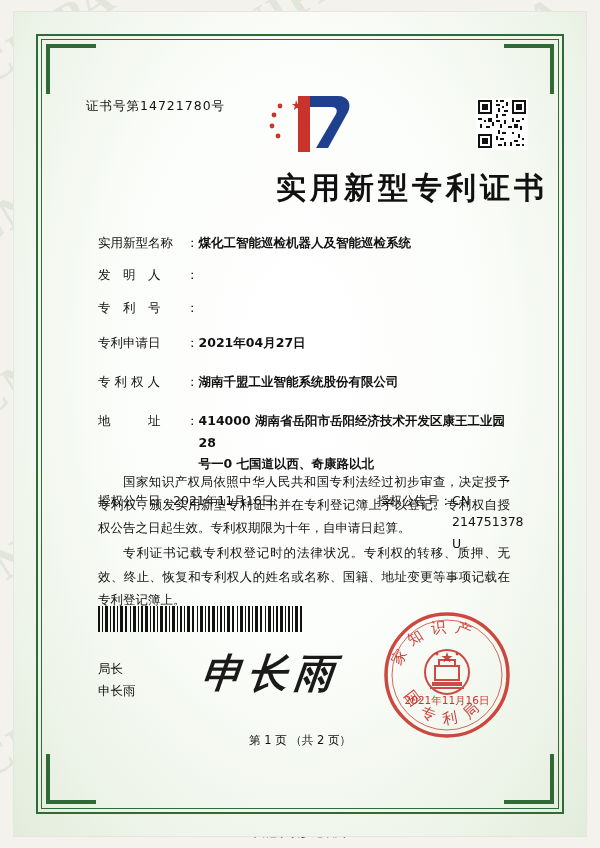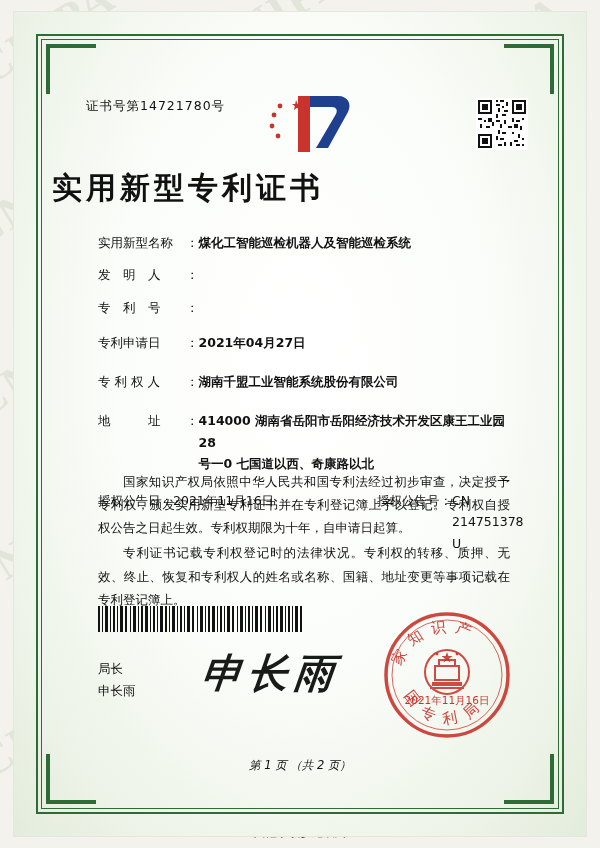--- a/index.html
+++ b/index.html
@@ -77,21 +77,21 @@
   .qr svg{display:block;}
 
   .logo{
     position:absolute;left:50%;top:40px;
     transform:translateX(-50%);
     width:120px;height:70px;
   }
 
   .title{
     position:absolute;left:0;right:0;top:118px;
-    text-align:left;
+    text-align:right;
     font-family:"DejaVu Serif","Liberation Serif",serif;
     font-weight:bold;
     font-size:30px;
     letter-spacing:4px;
     color:#111;
   }
 
   
   .fields{
     position:absolute;left:46px;right:30px;top:182px;
@@ -149,22 +149,22 @@
     width:130px;height:130px;
   }
   .seal-date{
     position:absolute;
     left:50%;top:84px;transform:translateX(-50%);
     color:#c8342b;font-size:10.5px;white-space:nowrap;
     font-family:"DejaVu Sans","Liberation Sans",sans-serif;
   }
 
   .page-num{
-    position:absolute;left:0;right:0;bottom:25px;
-    text-align:center;font-size:11.5px;color:#111;font-style:italic;
+    position:absolute;left:0;right:0;bottom:50px;
+    text-align:center;font-size:11.5px;color:#111;
   }
   .footer-note{
     position:absolute;left:0;right:0;bottom:8px;
     text-align:center;font-size:11.5px;color:#111;
   }
 </style>
 </head>
 <body>
 
 <div class="watermarks">

